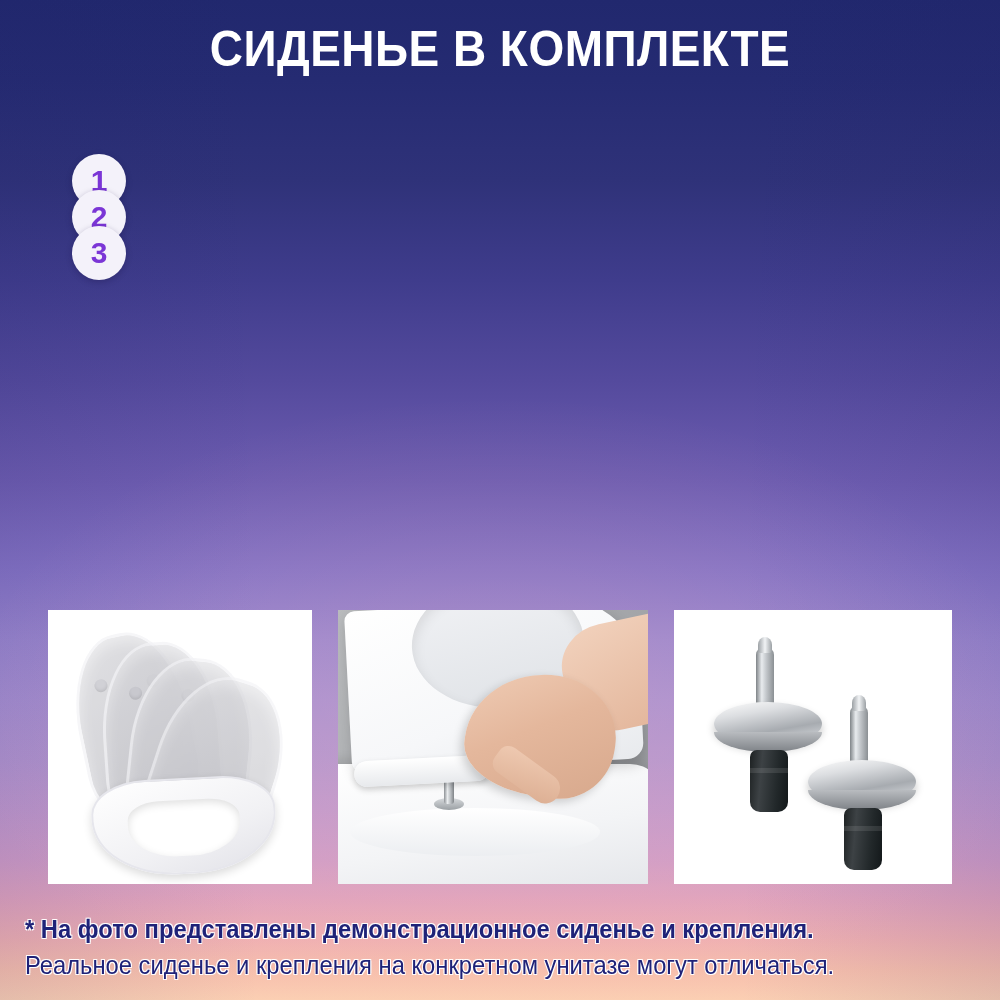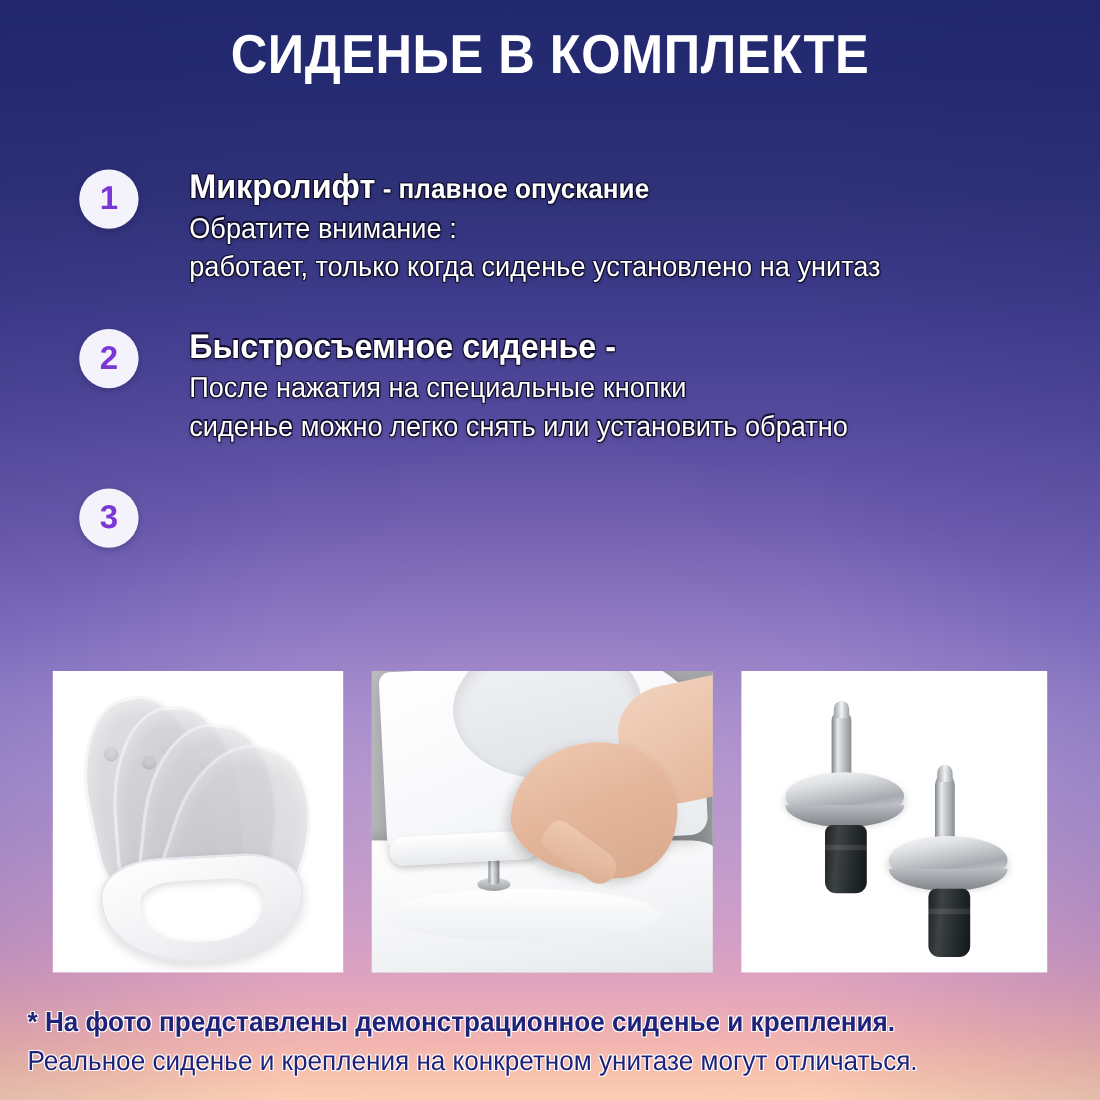--- a/index.html
+++ b/index.html
@@ -343,34 +343,24 @@
 <body>
 
 <div id="page">
 
   <div class="title">СИДЕНЬЕ В КОМПЛЕКТЕ</div>
 
   <div class="features">
 
     <div class="feature f1">
       <div class="badge">1</div>
-      <div class="feature-text">
-        <div class="line head"><span>Микролифт</span><span class="sub"> - плавное опускание</span></div>
-        <div class="line body">Обратите внимание :</div>
-        <div class="line body">работает, только когда сиденье установлено на унитаз</div>
-      </div>
     </div>
 
     <div class="feature f2">
       <div class="badge">2</div>
-      <div class="feature-text">
-        <div class="line head"><span>Быстросъемное сиденье -</span><span class="sub"></span></div>
-        <div class="line body">После нажатия на специальные кнопки</div>
-        <div class="line body">сиденье можно легко снять или установить обратно</div>
-      </div>
     </div>
 
     <div class="feature f3">
       <div class="badge">3</div>
     </div>
 
   </div>
 
   <div class="photos">
 

